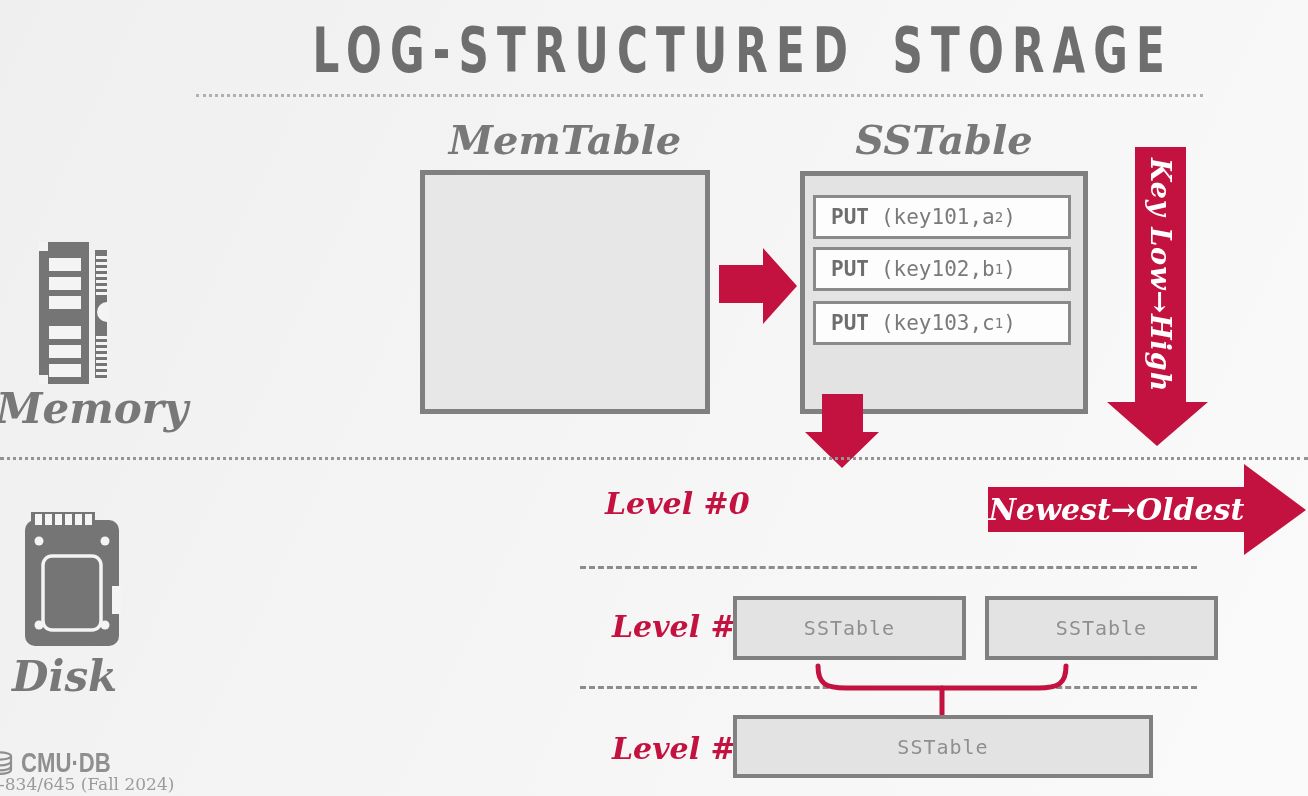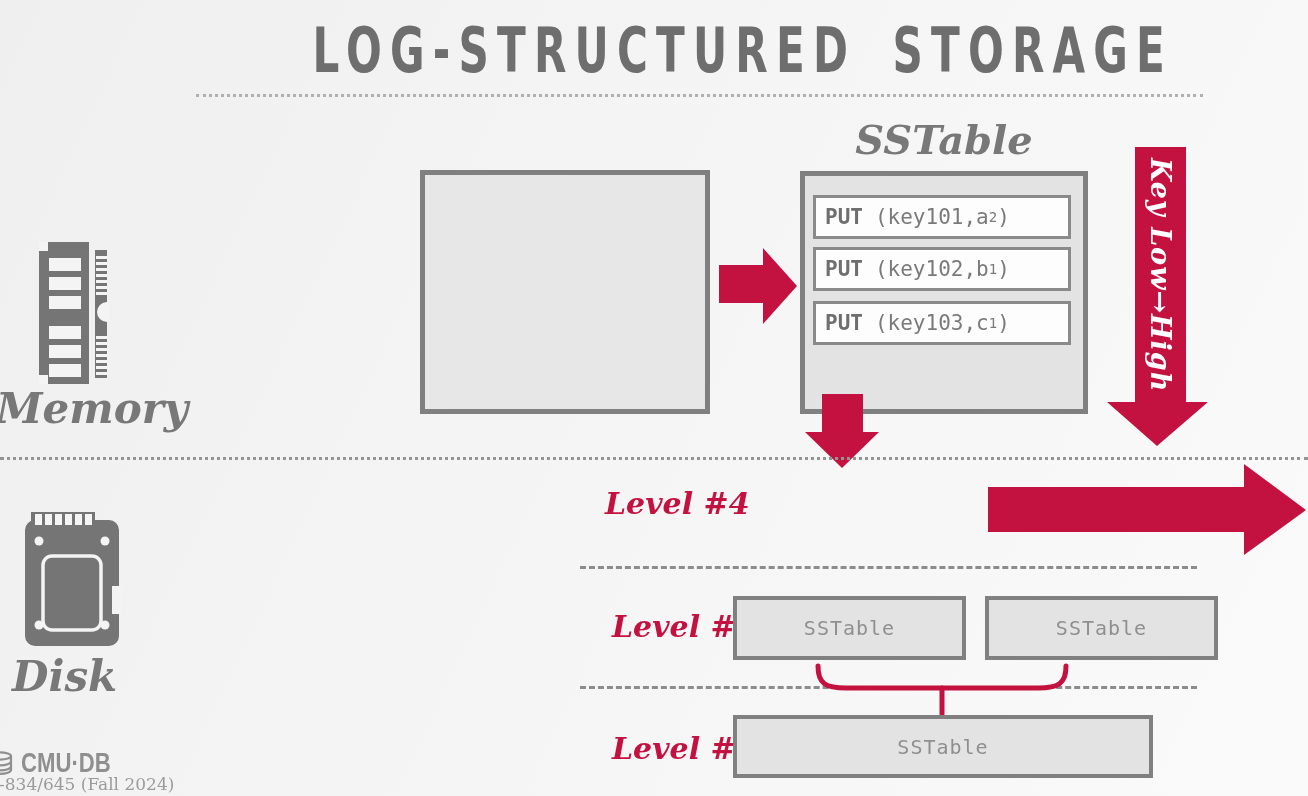--- a/index.html
+++ b/index.html
@@ -35,21 +35,21 @@
   .level2-label{left:612px;top:734px;font-size:30px;}
 
   
   .memtable-box{left:420px;top:170px;width:290px;height:244px;background:#e7e7e7;border:5px solid #808080;box-sizing:border-box;}
   .sstable-box{left:800px;top:171px;width:288px;height:243px;background:#e3e3e3;border:5px solid #808080;box-sizing:border-box;}
 
   
   .entry-row{
     position:absolute;left:8px;width:258px;height:44px;
     background:#fdfdfd;border:3px solid #8a8a8a;box-sizing:border-box;
-    display:flex;align-items:center;padding-left:9px;
+    display:flex;align-items:center;padding-left:15px;
     font-family:"DejaVu Sans Mono",monospace;font-size:21px;color:#7a7a7a;white-space:nowrap;
   }
   .entry-row .op{font-weight:bold;color:#6e6e6e;margin-right:12px;}
   .entry-row sub{font-size:14px;line-height:0;}
   .row0{top:19px;} .row1{top:71px;} .row2{top:125px;}
 
   
   .lvl-box{
     background:#e3e3e3;border:4px solid #808080;box-sizing:border-box;
     display:flex;align-items:center;justify-content:center;
@@ -121,20 +121,21 @@
           <rect x="59" y="114" width="11" height="3"></rect>
         <rect x="59" y="120" width="11" height="3"></rect>
           <rect x="59" y="126" width="11" height="3"></rect>
         <rect x="59" y="132" width="11" height="3"></rect>
         <circle cx="70" cy="72" r="10"></circle>
       </g>
     </svg>
   </div>
   <div class="abs serif-label memory-label">Memory</div>
 
+  <div class="abs serif-label memtable-label">MemTable</div>
   <div class="abs memtable-box"></div>
 
   <div class="abs" style="left:719px;top:248px;width:80px;height:76px;">
     <svg width="80" height="76" viewBox="0 0 80 76">
       <polygon fill="#c41240" points="0,17 44,17 44,0 78,38 44,76 44,55 0,55"></polygon>
     </svg>
   </div>
 
   <div class="abs serif-label sstable-label">SSTable</div>
   <div class="abs sstable-box">
@@ -188,27 +189,28 @@
           <circle cx="80" cy="29" r="4.5"></circle>
         <circle cx="14" cy="113" r="4.5"></circle>
           <circle cx="80" cy="113" r="4.5"></circle>
         <rect x="87" y="74" width="9" height="28"></rect>
       </g>
       <rect x="18" y="44" width="58" height="74" rx="9" fill="none" stroke="#f4f4f4" stroke-width="3.5"></rect>
     </svg>
   </div>
   <div class="abs serif-label disk-label">Disk</div>
 
-  <div class="abs red-label level0-label">Level #4</div>
+  <div class="abs red-label level0-label">Level #0</div>
 
   <div class="abs" style="left:988px;top:462px;width:320px;height:95px;">
     <svg width="320" height="95" viewBox="0 0 320 95">
       <polygon fill="#c41240" points="0,25 256,25 256,2 318,48 256,93 256,70 0,70"></polygon>
     </svg>
   </div>
+  <div class="abs arrow-text recency-text">Newest→Oldest</div>
 
   <div class="abs dash-line dash1"></div>
   <div class="abs dash-line dash2"></div>
 
   <div class="abs red-label level1-label">Level #1</div>
   <div class="abs lvl-box l1b1">
     <span>SSTable</span>
   </div>
   <div class="abs lvl-box l1b2">
     <span>SSTable</span>

